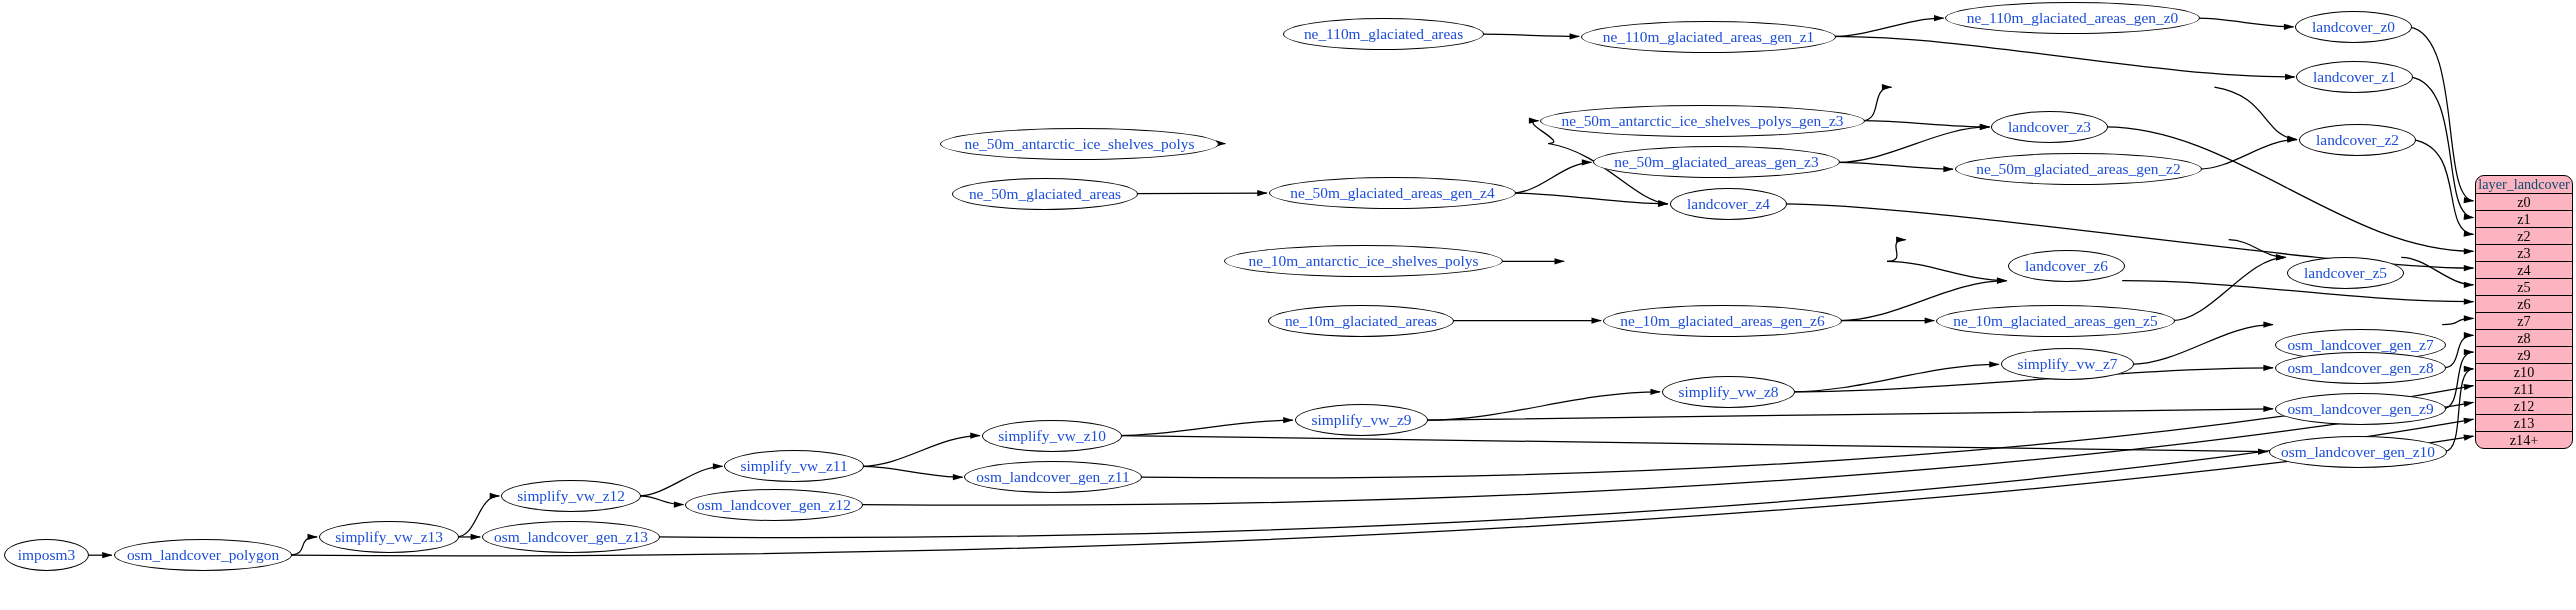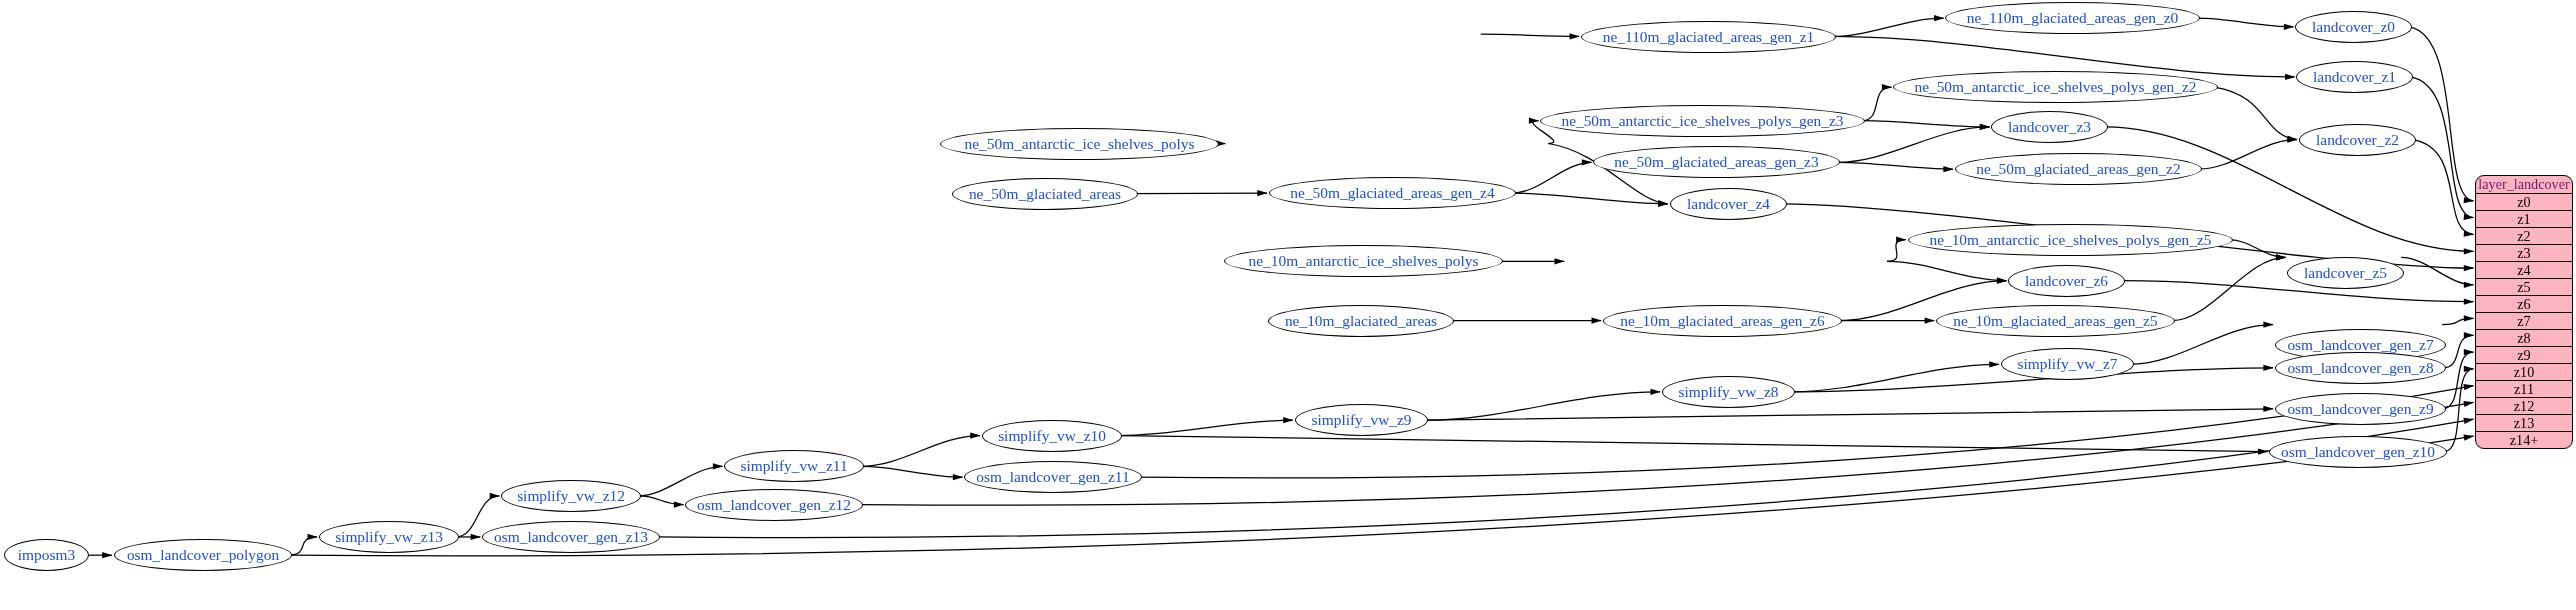--- a/index.html
+++ b/index.html
@@ -43,21 +43,21 @@
     border: 1.5px solid #000;
     border-radius: 9px;
     overflow: hidden;
     z-index: 2;
   }
   .etl-header {
     display: flex;
     align-items: center;
     justify-content: center;
     font-size: 14.2px;
-    color: #701a75;
+    color: #0c4a6e;
     white-space: nowrap;
     font-family: Liberation Serif, serif;
   }
   .etl-row {
     display: flex;
     align-items: center;
     justify-content: center;
     font-size: 14.2px;
     color: #000;
     border-top: 1.1px solid #000;
@@ -143,38 +143,37 @@
         <div class="etl-row" style="height: 17px; border-top-color: rgb(0, 0, 0);">z7</div>
         <div class="etl-row" style="height: 17px; border-top-color: rgb(0, 0, 0);">z8</div>
         <div class="etl-row" style="height: 17px; border-top-color: rgb(0, 0, 0);">z9</div>
         <div class="etl-row" style="height: 17px; border-top-color: rgb(0, 0, 0);">z10</div>
         <div class="etl-row" style="height: 17px; border-top-color: rgb(0, 0, 0);">z11</div>
         <div class="etl-row" style="height: 17px; border-top-color: rgb(0, 0, 0);">z12</div>
         <div class="etl-row" style="height: 17px; border-top-color: rgb(0, 0, 0);">z13</div>
         <div class="etl-row" style="height: 17px; border-top-color: rgb(0, 0, 0);">z14+</div>
       </div>
   </div>
+<div class="node" style="left: 1283px; top: 18px; width: 201px; height: 32px; background: rgb(255, 255, 255); border-color: rgb(0, 0, 0);">ne_110m_glaciated_areas</div>
     <div class="node" style="left: 1581px; top: 20.5px; width: 255px; height: 32px; background: rgb(255, 255, 255); border-color: rgb(0, 0, 0);">ne_110m_glaciated_areas_gen_z1</div>
     <div class="node" style="left: 1945px; top: 2.3px; width: 255px; height: 32px; background: rgb(255, 255, 255); border-color: rgb(0, 0, 0);">ne_110m_glaciated_areas_gen_z0</div>
     <div class="node" style="left: 2295px; top: 10.8px; width: 117px; height: 32px; background: rgb(255, 255, 255); border-color: rgb(0, 0, 0);">landcover_z0</div>
     <div class="node" style="left: 2296px; top: 61px; width: 117px; height: 32px; background: rgb(255, 255, 255); border-color: rgb(0, 0, 0);">landcover_z1</div>
-    <div class="node" style="left: 1893px; top: 71px; width: 325px; height: 32px; background: rgb(255, 255, 255); border-color: rgb(0, 0, 0);">ne_50m_antarctic_ice_shelves_polys_gen_z2</div>
     <div class="node" style="left: 1540px; top: 105px; width: 325px; height: 32px; background: rgb(255, 255, 255); border-color: rgb(0, 0, 0);">ne_50m_antarctic_ice_shelves_polys_gen_z3</div>
     <div class="node" style="left: 1991px; top: 111px; width: 117px; height: 32px; background: rgb(255, 255, 255); border-color: rgb(0, 0, 0);">landcover_z3</div>
     <div class="node" style="left: 2299px; top: 124px; width: 117px; height: 32px; background: rgb(255, 255, 255); border-color: rgb(0, 0, 0);">landcover_z2</div>
     <div class="node" style="left: 940px; top: 128px; width: 279px; height: 32px; background: rgb(255, 255, 255); border-color: rgb(0, 0, 0);">ne_50m_antarctic_ice_shelves_polys</div>
     <div class="node" style="left: 1593px; top: 146px; width: 247px; height: 32px; background: rgb(255, 255, 255); border-color: rgb(0, 0, 0);">ne_50m_glaciated_areas_gen_z3</div>
     <div class="node" style="left: 1955px; top: 153px; width: 247px; height: 32px; background: rgb(255, 255, 255); border-color: rgb(0, 0, 0);">ne_50m_glaciated_areas_gen_z2</div>
     <div class="node" style="left: 952px; top: 178px; width: 186px; height: 32px; background: rgb(255, 255, 255); border-color: rgb(0, 0, 0);">ne_50m_glaciated_areas</div>
     <div class="node" style="left: 1269px; top: 177px; width: 247px; height: 32px; background: rgb(255, 255, 255); border-color: rgb(0, 0, 0);">ne_50m_glaciated_areas_gen_z4</div>
     <div class="node" style="left: 1670px; top: 188px; width: 117px; height: 32px; background: rgb(255, 255, 255); border-color: rgb(0, 0, 0);">landcover_z4</div>
-    <div class="node" style="left: 1908px; top: 224px; width: 325px; height: 32px; background: rgb(255, 255, 255); border-color: rgb(0, 0, 0);">ne_10m_antarctic_ice_shelves_polys_gen_z5</div>
     <div class="node" style="left: 2287px; top: 257px; width: 117px; height: 32px; background: rgb(255, 255, 255); border-color: rgb(0, 0, 0);">landcover_z5</div>
     <div class="node" style="left: 1224px; top: 245px; width: 279px; height: 32px; background: rgb(255, 255, 255); border-color: rgb(0, 0, 0);">ne_10m_antarctic_ice_shelves_polys</div>
-    <div class="node" style="left: 2008px; top: 265px; width: 117px; height: 32px; background: rgb(255, 255, 255); border-color: rgb(0, 0, 0);">landcover_z6</div>
+    <div class="node" style="left: 2008px; top: 250px; width: 117px; height: 32px; background: rgb(255, 255, 255); border-color: rgb(0, 0, 0);">landcover_z6</div>
     <div class="node" style="left: 1268px; top: 305px; width: 186px; height: 32px; background: rgb(255, 255, 255); border-color: rgb(0, 0, 0);">ne_10m_glaciated_areas</div>
     <div class="node" style="left: 1603px; top: 305px; width: 239px; height: 32px; background: rgb(255, 255, 255); border-color: rgb(0, 0, 0);">ne_10m_glaciated_areas_gen_z6</div>
     <div class="node" style="left: 1936px; top: 305px; width: 239px; height: 32px; background: rgb(255, 255, 255); border-color: rgb(0, 0, 0); text-align: center;">ne_10m_glaciated_areas_gen_z5</div>
     <div class="node" style="left: 2275px; top: 309px; width: 171px; height: 32px; background: rgb(255, 255, 255); border-color: rgb(0, 0, 0); margin-top: 20px;">osm_landcover_gen_z7</div>
     <div class="node" style="left: 2001px; top: 348px; width: 133px; height: 32px; background: rgb(255, 255, 255); border-color: rgb(0, 0, 0);">simplify_vw_z7</div>
     <div class="node" style="left: 2275px; top: 352px; width: 171px; height: 32px; background: rgb(255, 255, 255); border-color: rgb(0, 0, 0);">osm_landcover_gen_z8</div>
     <div class="node" style="left: 1662px; top: 376px; width: 133px; height: 32px; background: rgb(255, 255, 255); border-color: rgb(0, 0, 0);">simplify_vw_z8</div>
     <div class="node" style="left: 2275px; top: 393px; width: 171px; height: 32px; background: rgb(255, 255, 255); border-color: rgb(0, 0, 0);">osm_landcover_gen_z9</div>
     <div class="node" style="left: 1295px; top: 404px; width: 133px; height: 32px; background: rgb(255, 255, 255); border-color: rgb(0, 0, 0);">simplify_vw_z9</div>
     <div class="node" style="left: 982px; top: 420px; width: 140px; height: 32px; background: rgb(255, 255, 255); border-color: rgb(0, 0, 0);">simplify_vw_z10</div>

